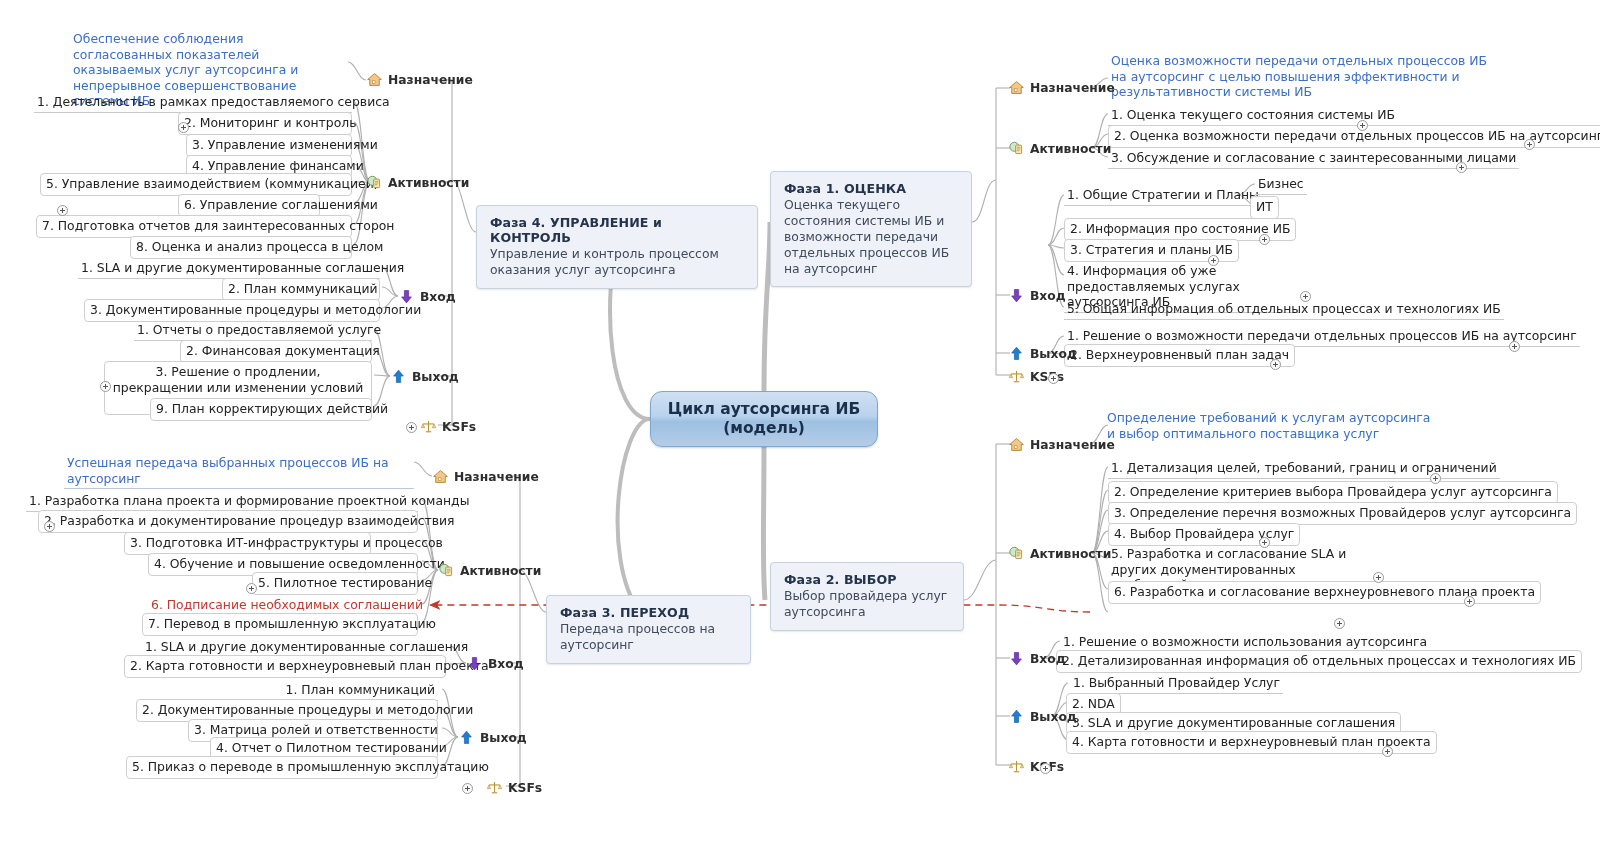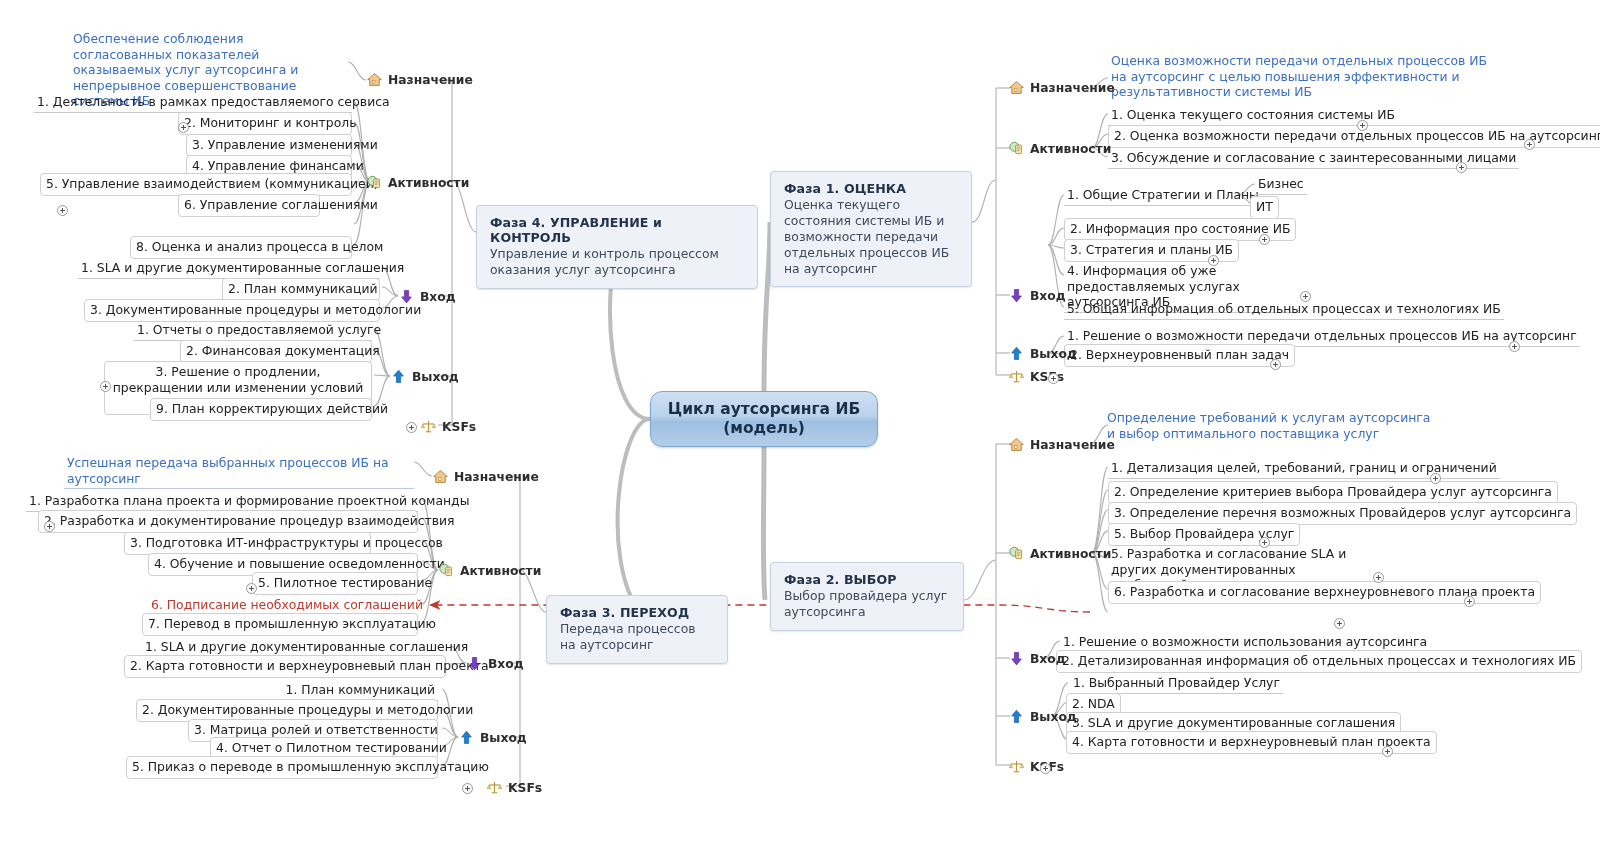--- a/index.html
+++ b/index.html
@@ -334,21 +334,21 @@
       <circle cx="7.5" cy="8" r="5.3" fill="#cfe8c7" stroke="#5f8f50" stroke-width="1"></circle>
       <rect x="9" y="6" width="7" height="10" rx="1" fill="#f6e7b8" stroke="#a88a35" stroke-width="1"></rect>
       <path d="M10.4 8.6h4.2M10.4 10.6h4.2M10.4 12.6h3" stroke="#a88a35" stroke-width=".8"></path>
     </svg>
     <span>Активности</span>
   </div>
   <div class="leaf" style="left:1108px; top:459px;">1. Детализация целей, требований, границ и ограничений</div>
   <div class="plus" style="left:1430px; top:473px;"></div>
   <div class="leaf boxed" style="left:1108px; top:481px;">2. Определение критериев выбора Провайдера услуг аутсорсинга</div>
   <div class="leaf boxed" style="left:1108px; top:502px;">3. Определение перечня возможных Провайдеров услуг аутсорсинга</div>
-  <div class="leaf boxed" style="left:1108px; top:523px;">5. Выбор Провайдера услуг</div>
+  <div class="leaf boxed" style="left:1108px; top:523px;">4. Выбор Провайдера услуг</div>
   <div class="plus" style="left:1259px; top:537px;"></div>
   <div class="leaf wrap" style="left:1108px; top:545px; width:245px;">5. Разработка и согласование SLA и других документированных требований</div>
   <div class="plus" style="left:1373px; top:572px;"></div>
   <div class="leaf boxed" style="left:1108px; top:581px;">6. Разработка и согласование верхнеуровневого плана проекта</div>
   <div class="plus" style="left:1464px; top:596px;"></div>
   <div class="plus" style="left:1334px; top:618px;"></div>
 
   <div class="branch-label" style="left:1008px; top:650px;">
     <svg class="ico" viewBox="0 0 20 20">
       <path d="M7.5 3 h5 v7.5 h3.2 L10 17.5 L4.3 10.5 h3.2 Z" fill="#7b3fc4" stroke="#5a2c92" stroke-width=".8"></path>
@@ -405,20 +405,21 @@
     <span>Активности</span>
   </div>
   <div class="leaf" style="left:34px; top:93px; width:318px; text-align:right;">1. Деятельность в рамках предоставляемого сервиса</div>
   <div class="leaf boxed" style="left:178px; top:112px; width:174px; text-align:right;">2. Мониторинг и контроль</div>
   <div class="plus" style="left:178px; top:122px;"></div>
   <div class="leaf boxed" style="left:186px; top:134px; width:166px; text-align:right;">3. Управление изменениями</div>
   <div class="leaf boxed" style="left:186px; top:155px; width:166px; text-align:right;">4. Управление финансами</div>
   <div class="leaf boxed" style="left:40px; top:173px; width:312px; text-align:right;">5. Управление взаимодействием (коммуникацией)</div>
   <div class="leaf boxed" style="left:178px; top:194px; width:142px; text-align:right;">6. Управление соглашениями</div>
   <div class="plus" style="left:57px; top:205px;"></div>
+  <div class="leaf boxed" style="left:36px; top:215px; width:316px; text-align:right;">7. Подготовка отчетов для заинтересованных сторон</div>
   <div class="leaf boxed" style="left:130px; top:236px; width:222px; text-align:right;">8. Оценка и анализ процесса в целом</div>
 
   <div class="branch-label" style="left:398px; top:288px;">
     <svg class="ico" viewBox="0 0 20 20">
       <path d="M7.5 3 h5 v7.5 h3.2 L10 17.5 L4.3 10.5 h3.2 Z" fill="#7b3fc4" stroke="#5a2c92" stroke-width=".8"></path>
     </svg>
     <span>Вход</span>
   </div>
   <div class="leaf" style="left:78px; top:259px; width:302px; text-align:right;">1. SLA и другие документированные соглашения</div>
   <div class="leaf boxed" style="left:222px; top:278px; width:158px; text-align:right;">2. План коммуникаций</div>
@@ -441,21 +442,21 @@
       <path d="M10 3.5 v12" stroke="#b8932f" stroke-width="1.3"></path>
       <path d="M3.5 7 h13" stroke="#b8932f" stroke-width="1.3"></path>
       <path d="M3.5 7 L1.6 11.4 h3.8 Z" fill="#efe0a8" stroke="#b8932f" stroke-width=".8"></path>
       <path d="M16.5 7 L14.6 11.4 h3.8 Z" fill="#efe0a8" stroke="#b8932f" stroke-width=".8"></path>
       <path d="M6.8 16.2 h6.4" stroke="#b8932f" stroke-width="1.3"></path>
     </svg>
     <span>KSFs</span>
   </div>
   <div class="plus" style="left:406px; top:422px;"></div>
 
-  <div class="phase" style="left:546px; top:595px; width:182px;">
+  <div class="phase" style="left:546px; top:595px; width:205px;">
     <div class="p-title">Фаза 3. ПЕРЕХОД</div>
     <div class="p-desc">Передача процессов на аутсорсинг</div>
   </div>
 
   <div class="branch-label" style="left:432px; top:468px;">
     <svg class="ico" viewBox="0 0 20 20">
       <path d="M10 3 L18 10 H15.6 V17 H4.4 V10 H2 Z" fill="#f2c88a" stroke="#b07c2a" stroke-width="1"></path>
       <rect x="7.4" y="11.5" width="3.2" height="3.2" fill="#fff" stroke="#b07c2a" stroke-width=".7"></rect>
     </svg>
     <span>Назначение</span>

